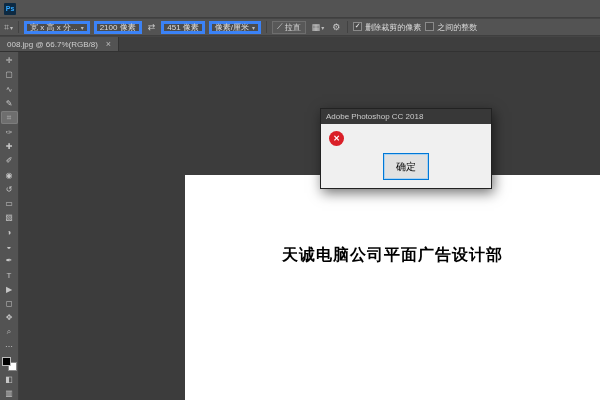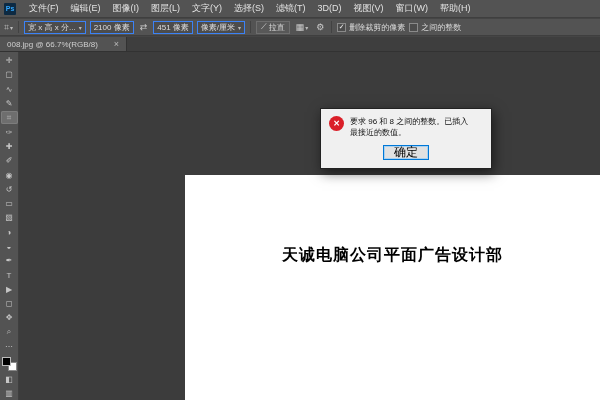--- a/index.html
+++ b/index.html
@@ -29,45 +29,45 @@
 
   
   .options-bar {
     position:absolute; top:19px; left:0; right:0; height:17px;
     background:#535353; border-bottom:1px solid #3f3f3f;
     display:flex; align-items:center; gap:4px; font-size:8px; color:#d8d8d8;
     padding:0 4px; white-space:nowrap;
   }
   .opt-tool { display:flex; align-items:center; gap:1px; color:#ccc; font-size:9px; }
   .opt-field {
-    height:13px; border:1px solid #3b82f6; background:#4c4c4c;
+    height:13px; border:3px solid #3b82f6; background:#4c4c4c;
     display:flex; align-items:center; gap:3px; padding:0 3px; color:#ddd;
   }
   .opt-btn {
     height:13px; border:1px solid #6e6e6e; background:#585858;
     display:flex; align-items:center; gap:2px; padding:0 4px;
   }
   .opt-icon-btn { font-size:9px; color:#ccc; padding:0 2px; display:flex; align-items:center; gap:1px; }
   .caret { font-size:6px; color:#bbb; }
   .opt-sep { width:1px; height:12px; background:#424242; margin:0 1px; }
   .checkbox {
     width:9px; height:9px; border:1px solid #8a8a8a; background:#4c4c4c;
     display:flex; align-items:center; justify-content:center; font-size:7px; color:#eee;
   }
   .checkbox.unchecked span { visibility:hidden; }
-  .opt-check-group { display:flex; align-items:center; gap:3px; }
+  .opt-check-group { display:flex; gap:3px; }
 
   
   .tab-bar {
     position:absolute; top:37px; left:0; right:0; height:15px;
     background:#3e3e3e; display:flex; border-bottom:1px solid #323232;
   }
   .doc-tab {
     background:#535353; color:#cfcfcf; font-size:8px;
-    display:flex; align-items:center; gap:16px; padding:0 7px;
+    display:flex; align-items:center; gap:8px; padding:0 7px;
     border-right:1px solid #323232;
   }
   .tab-close { color:#bbb; font-size:9px; cursor:default; }
 
   
   .content { position:absolute; top:52px; left:0; right:0; bottom:0; }
 
   .toolbar {
     position:absolute; left:0; top:0; bottom:0; width:19px;
     background:#535353; border-right:1px solid #3f3f3f;
@@ -104,55 +104,31 @@
   }
   .dialog-body { display:flex; gap:6px; padding:7px 8px 3px 8px; }
   .error-icon {
     flex:none; width:15px; height:15px; border-radius:50%;
     background:#da1f28; color:#fff; font-size:8px; font-weight:bold;
     display:flex; align-items:center; justify-content:center;
   }
   .dialog-msg { font-size:8px; color:#111; line-height:1.4; width:126px; }
   .dialog-footer { display:flex; justify-content:center; padding:4px 0 8px 0; }
   .ok-button {
-    min-width:46px; height:15px; background:#e1e1e1;
+    min-width:46px; height:27px; background:#e1e1e1;
     border:1px solid #0078d7; box-shadow:0 0 0 1px #a9d1f0 inset;
-    font-size:12px; color:#000; display:flex; align-items:center; justify-content:center;
+    font-size:10px; color:#000; display:flex; align-items:center; justify-content:center;
     font-family:"Liberation Sans", sans-serif;
   }
 </style>
 </head>
 <body>
 
 <div class="menu-bar">
   <div class="ps-logo">Ps</div>
-  <div class="menu-items">
-
-      <span class="menu-item">文件(F)</span>
-
-      <span class="menu-item">编辑(E)</span>
-
-      <span class="menu-item">图像(I)</span>
-
-      <span class="menu-item">图层(L)</span>
-
-      <span class="menu-item">文字(Y)</span>
-
-      <span class="menu-item">选择(S)</span>
-
-      <span class="menu-item">滤镜(T)</span>
-
-      <span class="menu-item">3D(D)</span>
-
-      <span class="menu-item">视图(V)</span>
-
-      <span class="menu-item">窗口(W)</span>
-
-      <span class="menu-item">帮助(H)</span>
-    </div>
 </div>
 
 <div class="options-bar">
   <span class="opt-tool">
     <span>⌗</span>
     <span class="caret">▾</span>
   </span>
   <span class="opt-sep"></span>
   <span class="opt-field">
     <span>宽 x 高 x 分...</span>
@@ -297,20 +273,22 @@
     </div>
 
   <div class="canvas">
     <div class="doc-page">
       <div class="doc-text">天诚电脑公司平面广告设计部</div>
     </div>
   </div>
 </div>
 
 <div class="dialog">
+  <div class="dialog-title">
+    <span>Adobe Photoshop CC 2018</span>
+  </div>
   <div class="dialog-body">
     <div class="error-icon">✕</div>
-    <div class="dialog-msg">要求 96 和 8 之间的整数。已插入最接近的数值。</div>
   </div>
   <div class="dialog-footer">
     <button class="ok-button">确定</button>
   </div>
 </div>
 
 </body></html>

